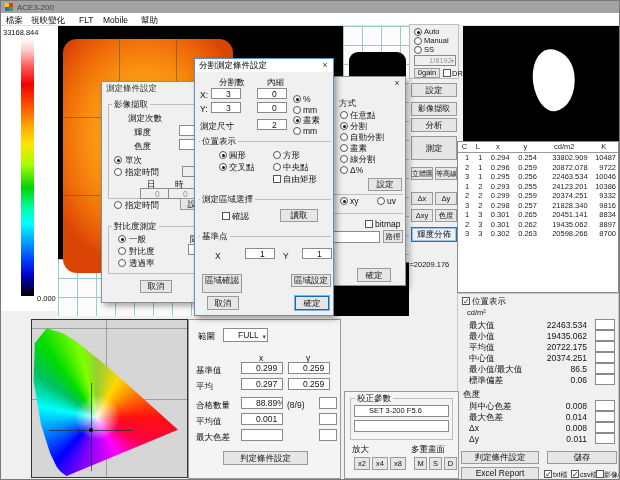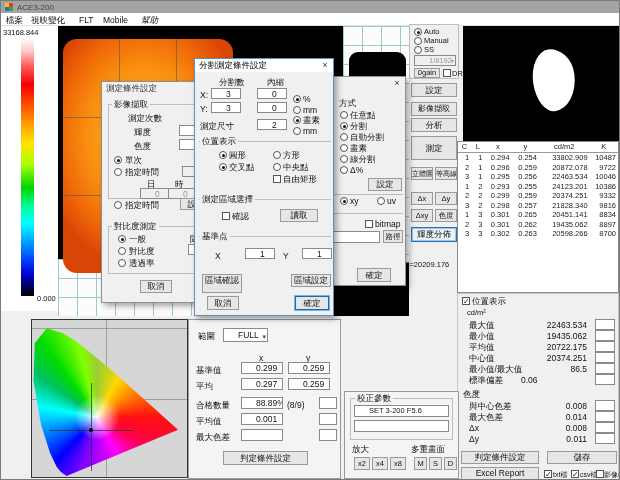--- a/index.html
+++ b/index.html
@@ -42,21 +42,21 @@
   <div class="abs" style="left:0;top:0;width:620px;height:12px;background:#a3a3a3;">
     <div class="abs" style="left:4px;top:2px;width:8px;height:8px;background:conic-gradient(#e33 0 25%,#3a3 25% 50%,#36c 50% 75%,#fc0 75%);"></div>
     <span class="lbl" style="left:16px;top:2px;font-size:8px;color:#444;">ACE3-200</span>
   </div>
 
   <div class="abs" style="left:0;top:12px;width:620px;height:13px;background:#fff;border-bottom:1px solid #e2e2e2;">
     <span class="lbl" style="left:5px;top:2px;">檔案</span>
     <span class="lbl" style="left:30px;top:2px;">視映變化</span>
     <span class="lbl" style="left:78px;top:2px;">FLT</span>
     <span class="lbl" style="left:102px;top:2px;">Mobile</span>
-    <span class="lbl" style="left:140px;top:2px;font-style:italic;">幫助</span>
+    <span class="lbl" style="left:140px;top:2px;">幫助</span>
   </div>
 
   <div class="abs" style="left:0;top:25px;width:57px;height:285px;background:#fff;">
     <span class="lbl" style="left:2px;top:2px;font-size:7.5px;">33168.844</span>
     <div class="abs" style="left:20px;top:12px;width:13px;height:258px;
       background:linear-gradient(to bottom,#ffffff 0%,#ffc8c8 5%,#ff5a5a 11%,#f20000 18%,#ff5a00 27%,#ffa500 34%,#ffe400 41%,#a8ff00 49%,#00d400 58%,#00ffaa 66%,#00ffff 72%,#00a0ff 79%,#0040ff 86%,#0000c8 92%,#000000 100%);"></div>
     <span class="lbl" style="left:36px;top:268px;font-size:7.5px;">0.000</span>
   </div>
 
   <div class="abs" style="left:57px;top:25px;width:351px;height:290px;background:#000;overflow:hidden;">
@@ -217,21 +217,21 @@
   <span class="lbl" style="left:468px;top:341px;">平均值</span>
   <span class="lbl" style="left:520px;top:341px;width:66px;text-align:right;">20722.175</span>
   <span class="jbox" style="left:594px;top:340px;"></span>
   <span class="lbl" style="left:468px;top:352px;">中心值</span>
   <span class="lbl" style="left:520px;top:352px;width:66px;text-align:right;">20374.251</span>
   <span class="jbox" style="left:594px;top:351px;"></span>
   <span class="lbl" style="left:468px;top:363px;">最小值/最大值</span>
   <span class="lbl" style="left:520px;top:363px;width:66px;text-align:right;">86.5</span>
   <span class="jbox" style="left:594px;top:362px;"></span>
   <span class="lbl" style="left:468px;top:374px;">標準偏差</span>
-  <span class="lbl" style="left:520px;top:374px;width:66px;">0.06</span>
+  <span class="lbl" style="left:520px;top:374px;width:66px;text-align:right;">0.06</span>
   <span class="jbox" style="left:594px;top:373px;"></span>
 
   <span class="lbl" style="left:462px;top:388px;">色度</span>
   <span class="lbl" style="left:468px;top:400px;">與中心色差</span>
   <span class="lbl" style="left:520px;top:400px;width:66px;text-align:right;">0.008</span>
   <span class="jbox" style="left:594px;top:399px;"></span>
   <span class="lbl" style="left:468px;top:411px;">最大色差</span>
   <span class="lbl" style="left:520px;top:411px;width:66px;text-align:right;">0.014</span>
   <span class="jbox" style="left:594px;top:410px;"></span>
   <span class="lbl" style="left:468px;top:422px;">Δx</span>

